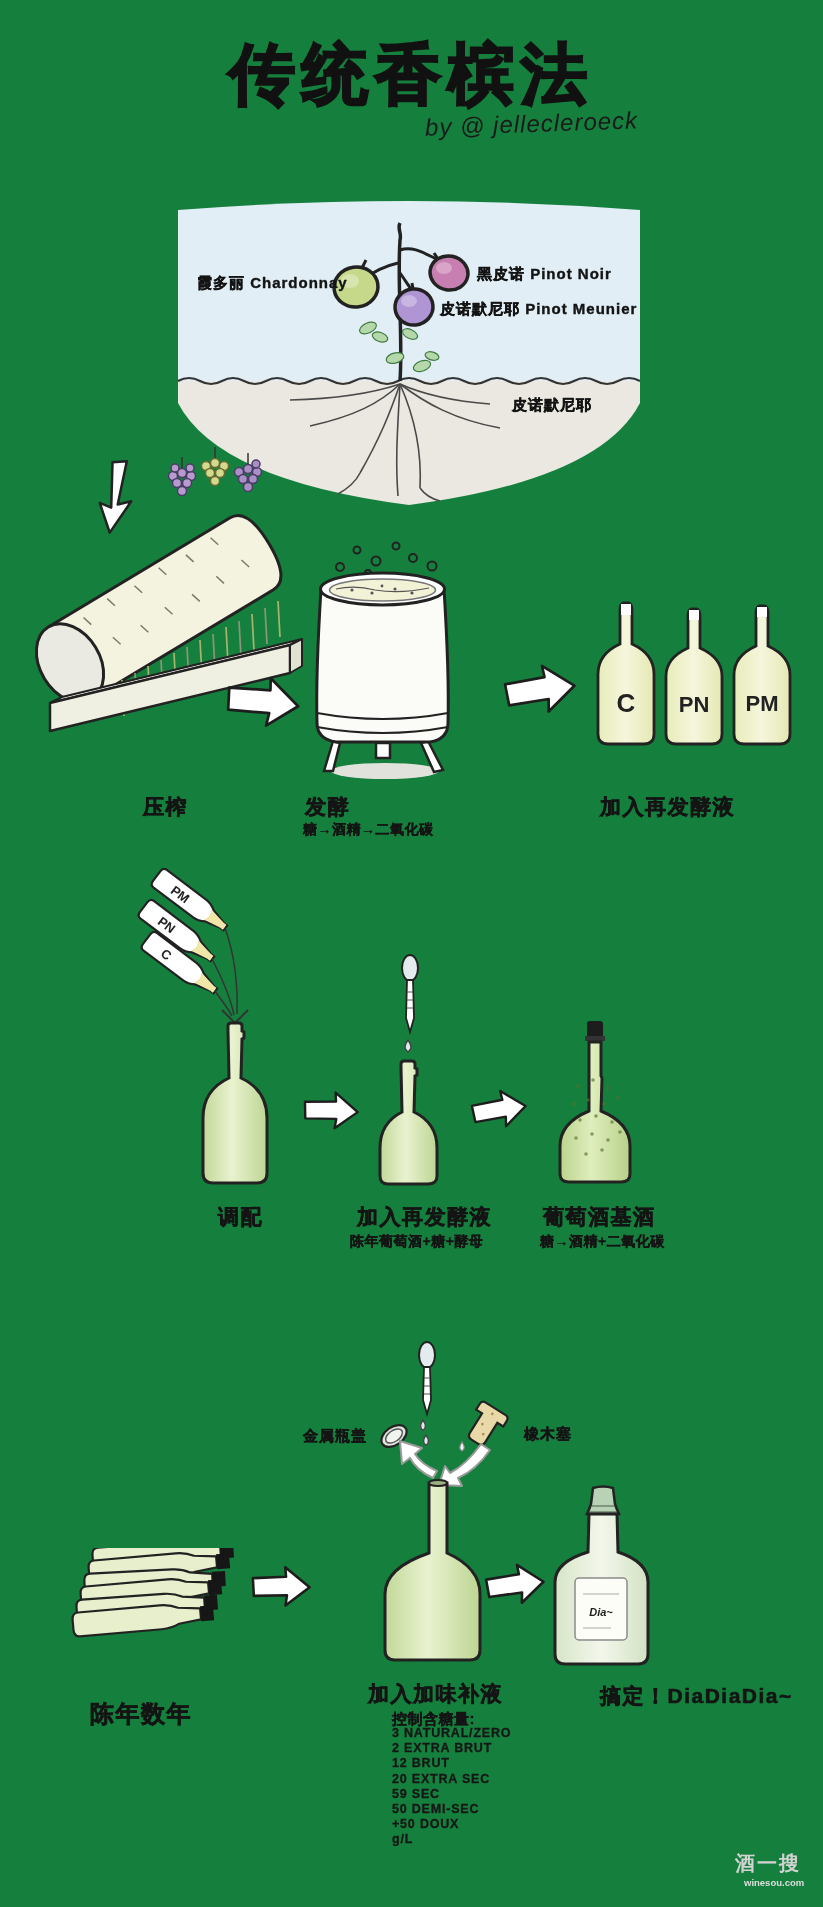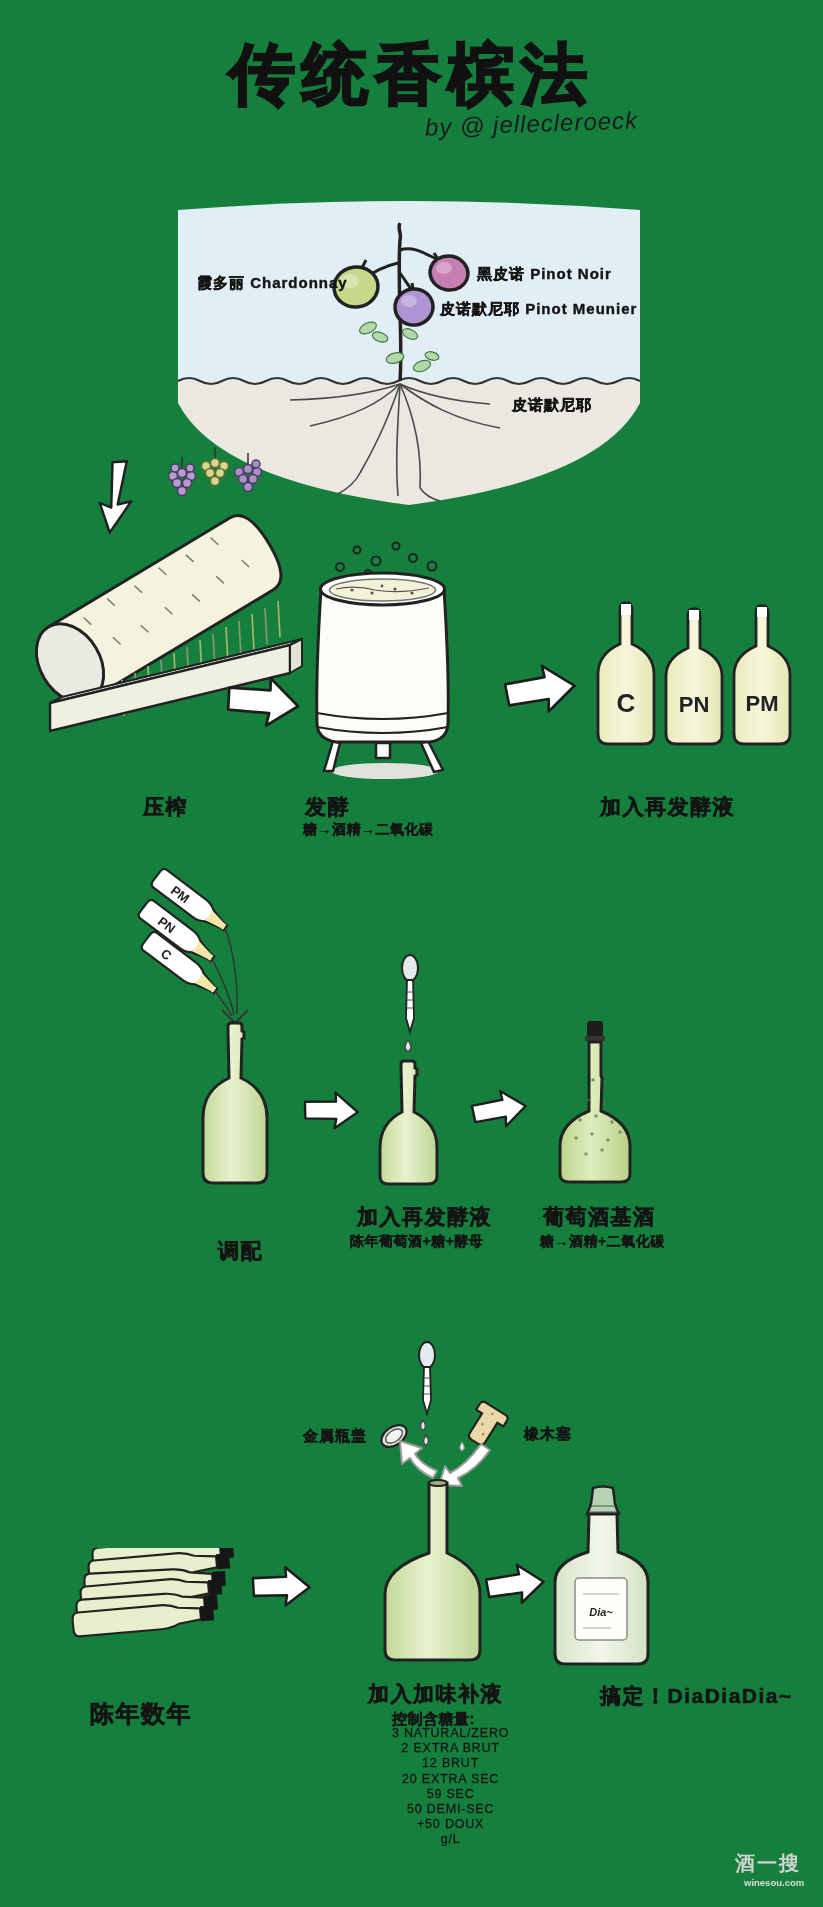--- a/index.html
+++ b/index.html
@@ -9,22 +9,22 @@
   .title{position:absolute;left:0;right:0;top:30px;text-align:center;
          font-size:66px;font-weight:bold;color:#111;letter-spacing:7px;
          -webkit-text-stroke:2.5px #111;}
   .byline{position:absolute;left:425px;top:110px;font-size:24px;font-style:italic;
           color:#1a1a1a;transform:rotate(-2deg);letter-spacing:1px;}
   .lbl{position:absolute;font-weight:bold;color:#141414;white-space:nowrap;
        letter-spacing:1.5px;-webkit-text-stroke:0.6px #141414;}
   .lbl.small{font-size:15px;letter-spacing:1px;-webkit-text-stroke:0.4px #141414;}
   .lbl.step{font-size:21px;}
   .lbl.sub{font-size:14px;letter-spacing:0.5px;-webkit-text-stroke:0.3px #141414;}
-  .dosage-list{position:absolute;left:392px;top:1726px;font-weight:normal;color:#161616;
-               font-size:12.5px;line-height:15.2px;letter-spacing:0.8px;text-align:center;
+  .dosage-list{position:absolute;left:392px;top:1726px;font-weight:bold;color:#161616;
+               font-size:12.5px;line-height:15.2px;letter-spacing:0.8px;
                -webkit-text-stroke:0.3px #161616;}
   .watermark-brand{position:absolute;left:735px;top:1850px;font-size:20px;font-weight:bold;
                    color:#d2d2d2;letter-spacing:2px;}
   .watermark-site{position:absolute;left:744px;top:1877px;font-size:9.5px;color:#dedede;font-weight:bold;}
   svg text{font-family:"Liberation Sans",sans-serif;font-weight:bold;fill:#222;}
 </style>
 </head>
 <body>
 
 <div class="page">
@@ -321,21 +321,21 @@
     </g>
   </svg>
 
   <svg class="abs" style="left:300px;top:1086px;transform:rotate(6deg)" width="62" height="48" viewBox="0 0 90 70">
     <path d="M6,27 L51,22 L49,9 L84,34 L53,61 L54,47 L9,51 Z" fill="#fff" stroke="#1d1d1d" stroke-width="3.5" stroke-linejoin="round"></path>
   </svg>
   <svg class="abs" style="left:468px;top:1085px;transform:rotate(-5deg)" width="62" height="48" viewBox="0 0 90 70">
     <path d="M6,27 L51,22 L49,9 L84,34 L53,61 L54,47 L9,51 Z" fill="#fff" stroke="#1d1d1d" stroke-width="3.5" stroke-linejoin="round"></path>
   </svg>
 
-  <div class="lbl step" style="left:218px;top:1237px">调配</div>
+  <div class="lbl step" style="left:218px;top:1203px">调配</div>
   <div class="lbl step" style="left:357px;top:1203px">加入再发酵液</div>
   <div class="lbl sub" style="left:350px;top:1233px">陈年葡萄酒+糖+酵母</div>
   <div class="lbl step" style="left:543px;top:1203px">葡萄酒基酒</div>
   <div class="lbl sub" style="left:540px;top:1233px">糖→酒精+二氧化碳</div>
 
   <svg class="abs" style="left:62px;top:1548px" width="190" height="120" viewBox="0 0 190 120">
     <g>
       <g transform="translate(30,0) rotate(-4)">
         <path d="M6,0 Q0,0 0,7 L0,17 Q0,24 6,24 L88,24 Q98,24 106,20 L128,17.5 L128,6.5 L106,4 Q98,0 88,0 Z" fill="#e7efcd" stroke="#222" stroke-width="2.2"></path>
         <rect x="128" y="4.5" width="13" height="15" fill="#161616"></rect>

